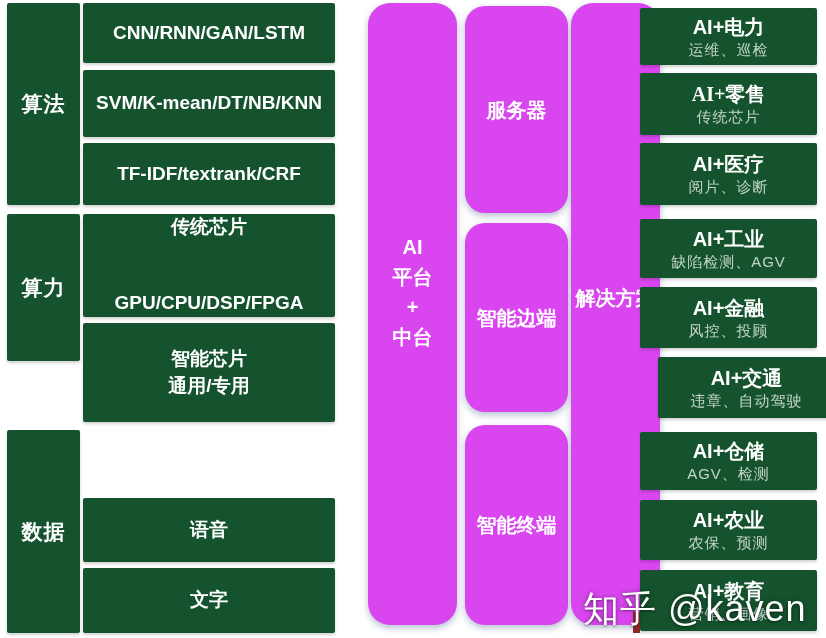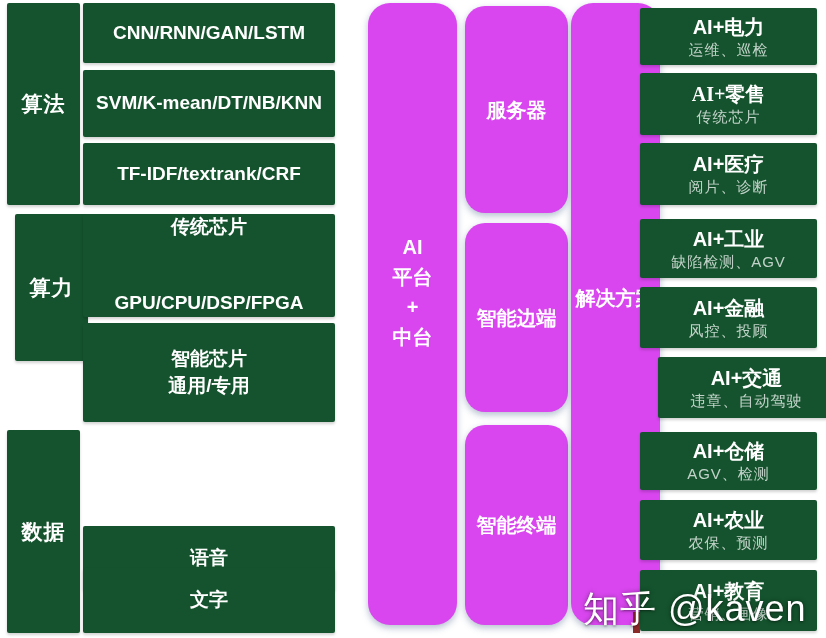--- a/index.html
+++ b/index.html
@@ -14,32 +14,32 @@
 
   
   .blue{background:#d946ef;border-radius:20px;box-shadow:0 3px 7px rgba(90,115,150,.45);margin-left:28px;}
 
   .sec-label{font-size:21px;font-weight:bold;letter-spacing:1px;}
   .row-text{font-size:19px;font-weight:bold;line-height:1.4;}
   .mid-text{font-size:20px;font-weight:bold;line-height:1.5;}
 
   
   .lbl1{left:7px;top:3px;width:73px;height:202px;}
-  .lbl2{left:7px;top:214px;width:73px;height:147px;margin-left:8px;}
+  .lbl2{left:7px;top:214px;width:73px;height:147px;}
   .lbl3{left:7px;top:430px;width:73px;height:203px;}
 
   
   .row{left:83px;width:252px;}
   .r1{top:3px;height:60px;}
   .r2{top:70px;height:67px;}
   .r3{top:143px;height:62px;}
   .r4{top:214px;height:103px;justify-content:space-between;}
   .r5{top:323px;height:99px;align-items:center;}
   .r6{top:430px;height:62px;}
-  .r7{top:526px;height:64px;}
+  .r7{top:498px;height:64px;}
   .r8{top:568px;height:65px;}
 
   
   .platform{left:340px;top:3px;width:89px;height:622px;border-radius:22px;}
   .platform .inner{transform:translateY(-22px);}
 
   
   .dep{left:437px;width:103px;}
   .d1{top:6px;height:207px;}
   .d2{top:223px;height:189px;}

